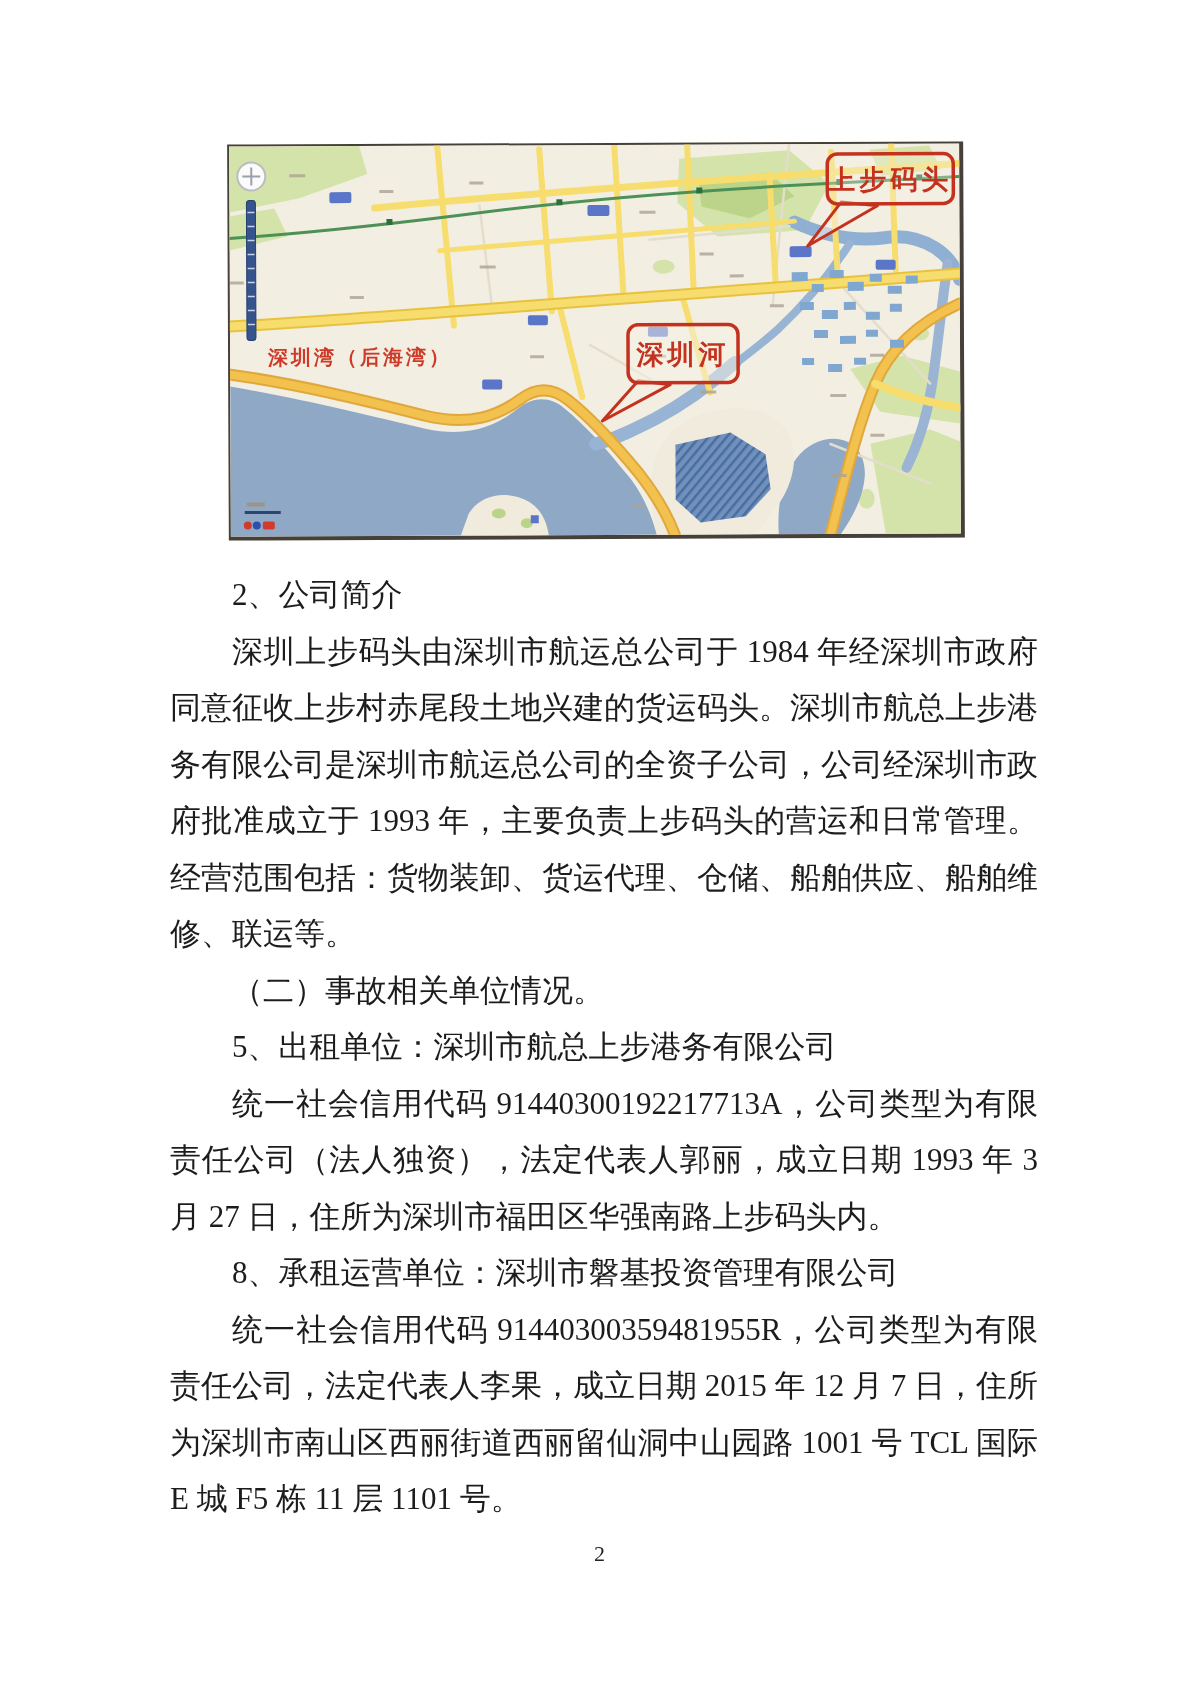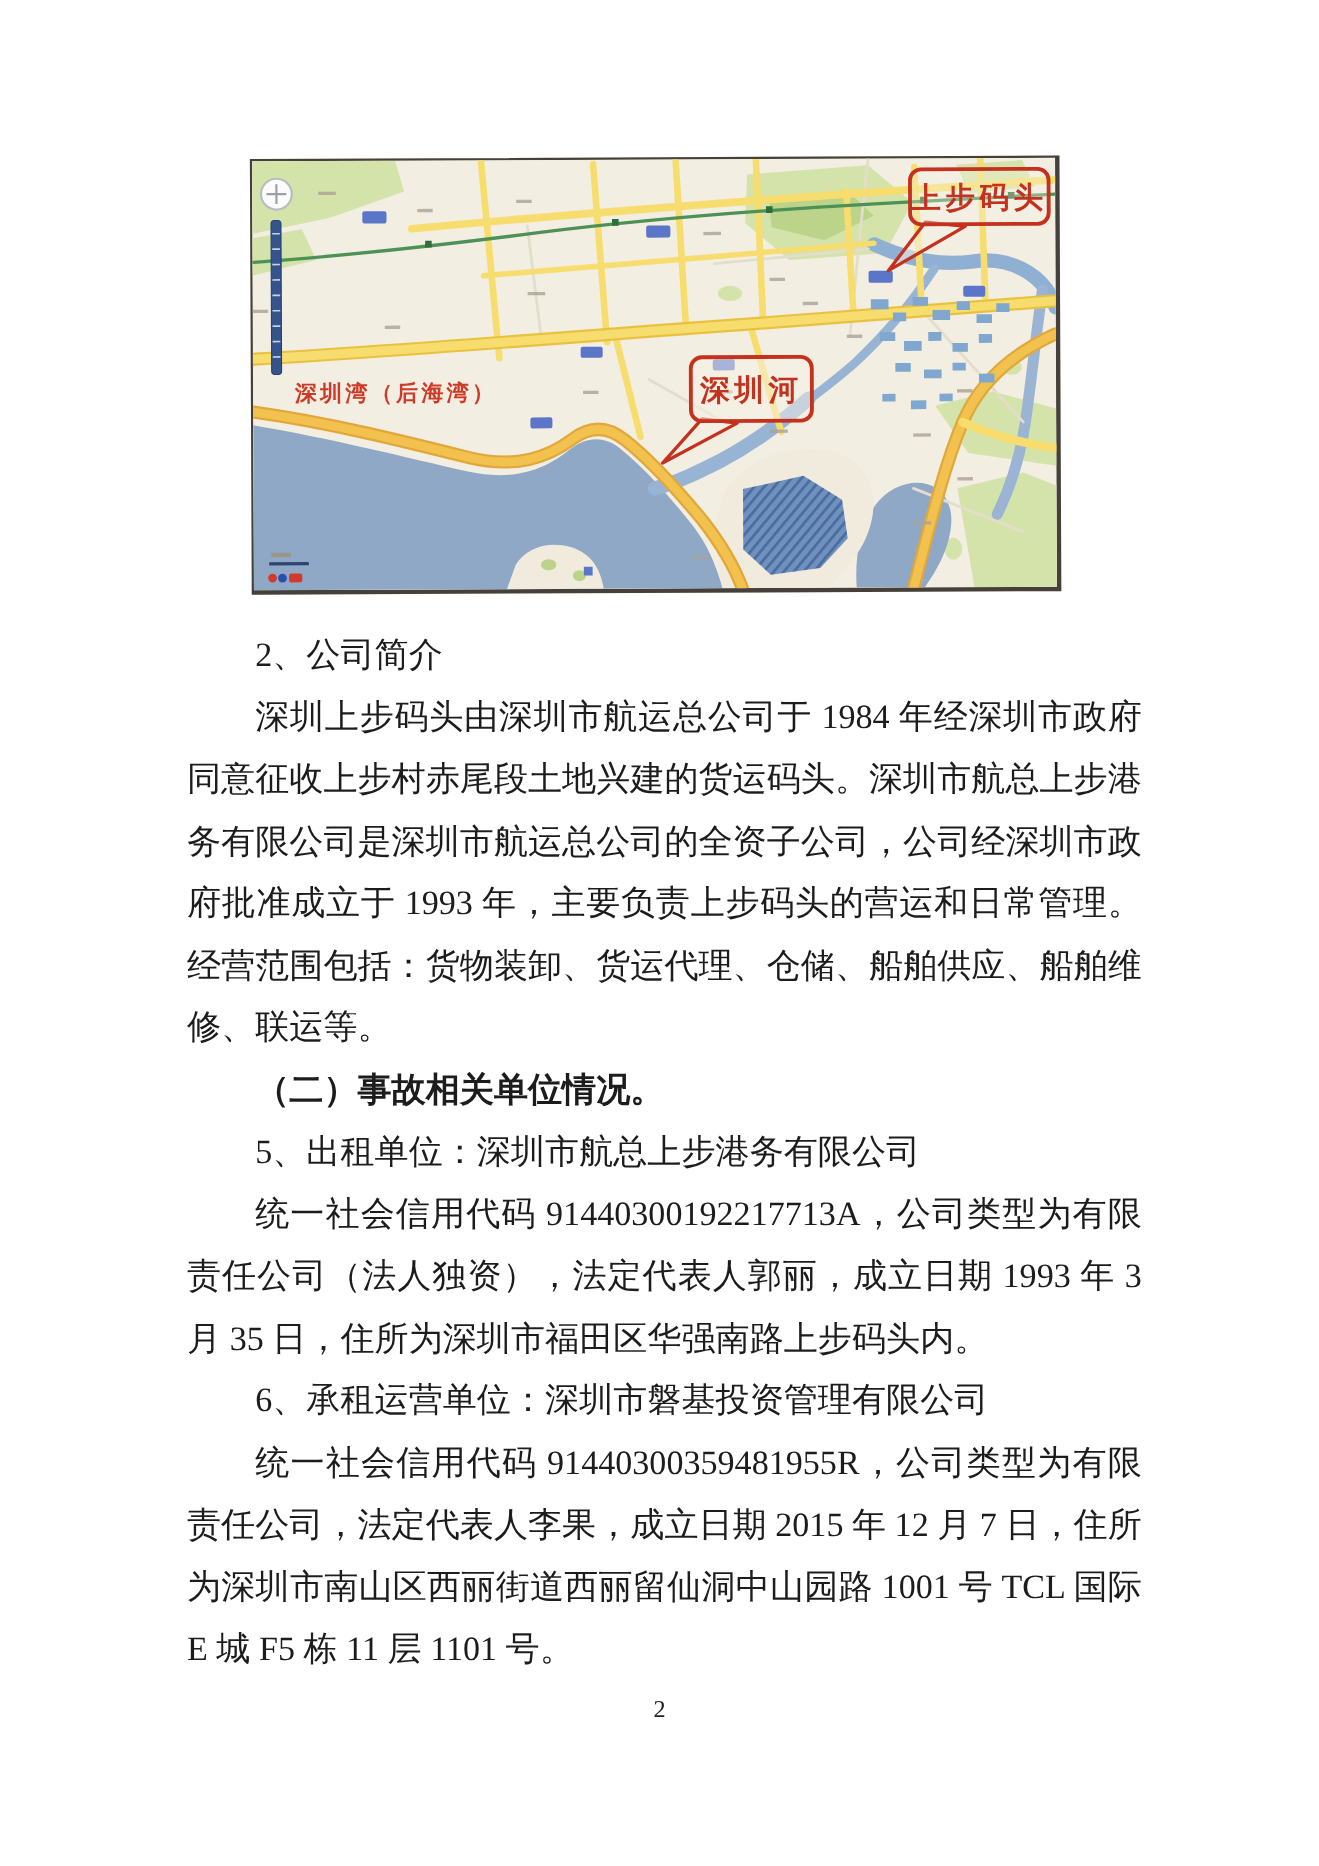--- a/index.html
+++ b/index.html
@@ -18,21 +18,21 @@
     font-size:20px;letter-spacing:3px;fill:#cf3a28;}
   .callout-text{font-family:"Liberation Sans","DejaVu Sans",sans-serif;font-weight:700;
     font-size:27px;letter-spacing:4px;fill:#c4321f;}
   
   .body-text{
     position:absolute;left:170px;top:567px;width:868px;
     font-size:31px;line-height:56.5px;text-align:justify;text-justify:inter-character;
   }
   .body-text p{margin:0;text-indent:62px;}
   .body-text p.bold-head{
-    font-family:"Liberation Sans","DejaVu Sans",sans-serif;font-weight:700;
+    font-family:"Liberation Sans","DejaVu Sans",sans-serif;font-weight:400;
   }
   .page-num{
     position:absolute;top:1541px;left:0;width:1199px;text-align:center;
     font-size:22px;color:#222;
   }
 </style>
 </head>
 <body>
 
 <div class="page">
@@ -229,22 +229,22 @@
         </g>
       </g>
     </svg>
   </figure>
 
   <main class="body-text">
     <p>2、公司简介</p>
     <p>深圳上步码头由深圳市航运总公司于 1984 年经深圳市政府同意征收上步村赤尾段土地兴建的货运码头。深圳市航总上步港务有限公司是深圳市航运总公司的全资子公司，公司经深圳市政府批准成立于 1993 年，主要负责上步码头的营运和日常管理。经营范围包括：货物装卸、货运代理、仓储、船舶供应、船舶维修、联运等。</p>
     <p class="bold-head">（二）事故相关单位情况。</p>
     <p>5、出租单位：深圳市航总上步港务有限公司</p>
-    <p>统一社会信用代码 91440300192217713A，公司类型为有限责任公司（法人独资），法定代表人郭丽，成立日期 1993 年 3 月 35 日，住所为深圳市福田区华强南路上步码头内。</p>
-    <p>6、承租运营单位：深圳市磐基投资管理有限公司</p>
+    <p>统一社会信用代码 91440300192217713A，公司类型为有限责任公司（法人独资），法定代表人郭丽，成立日期 1993 年 3 月 27 日，住所为深圳市福田区华强南路上步码头内。</p>
+    <p>8、承租运营单位：深圳市磐基投资管理有限公司</p>
     <p>统一社会信用代码 91440300359481955R，公司类型为有限责任公司，法定代表人李果，成立日期 2015 年 12 月 7 日，住所为深圳市南山区西丽街道西丽留仙洞中山园路 1001 号 TCL 国际 E 城 F5 栋 11 层 1101 号。</p>
   </main>
 
   <footer class="page-num">
     <span>2</span>
   </footer>
 
 </div>
 
 </body></html>

